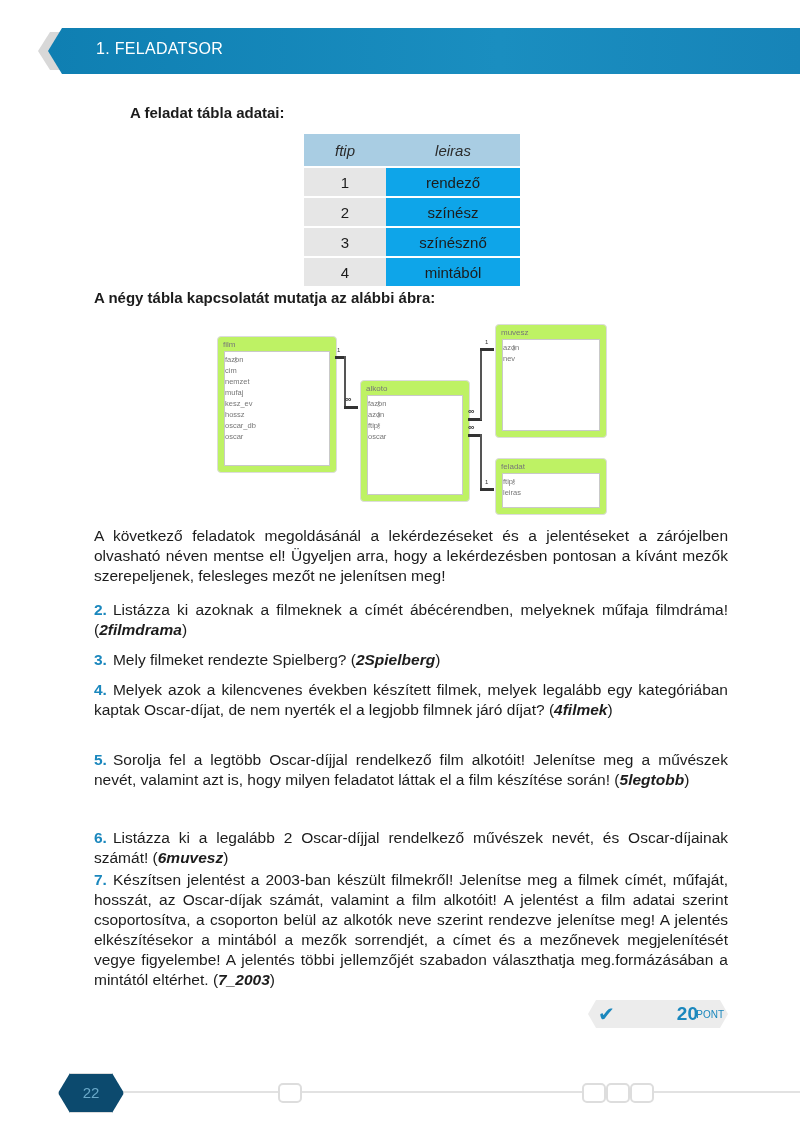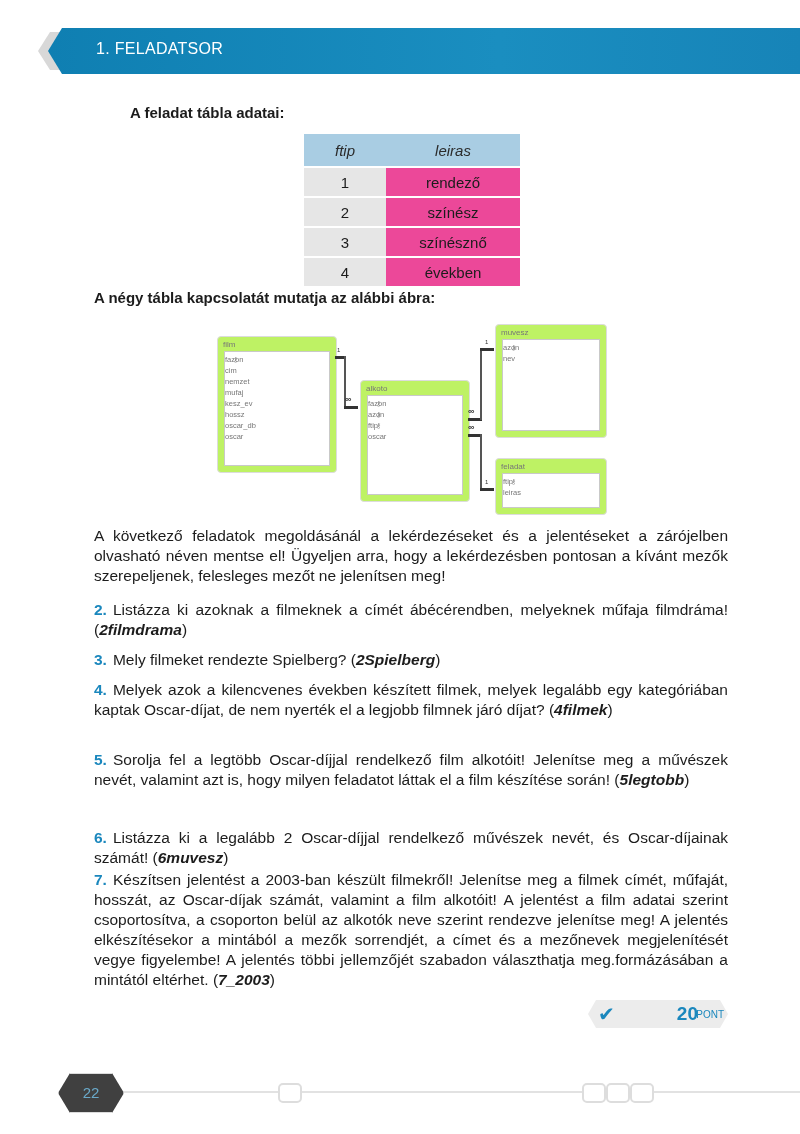--- a/index.html
+++ b/index.html
@@ -12,21 +12,21 @@
                  background:linear-gradient(90deg,#0f7fb2,#1a8ec0 60%,#1784b8);
                  border-radius:10px 0 0 10px;
                  clip-path:polygon(14px 0,100% 0,100% 100%,14px 100%,0 50%); }
   .header .title { position:absolute; left:58px; top:12px; color:#fff; font-size:16px; letter-spacing:0.3px; }
 
   .h2 { position:absolute; left:94px; font-weight:bold; font-size:15px; }
   .ftable { position:absolute; left:304px; top:134px; width:216px; border-collapse:collapse; font-size:15px; }
   .ftable th { background:#a9cde3; font-style:italic; font-weight:normal; height:30px; color:#2b2b2b; }
   .ftable td { height:26px; text-align:center; border-top:2px solid #fff; }
   .ftable td.c1 { background:#e6e6e6; width:80px; }
-  .ftable td.c2 { background:#ec4899; }
+  .ftable td.c2 { background:#0ea5e9; }
 
   .diagram { position:absolute; left:205px; top:318px; width:410px; height:200px; }
   .tbox { position:absolute; background:#bef264; border:1px solid #dcdcdc; border-radius:4px; }
   .tbox .tname { font-size:8px; color:#777; padding:3px 5px; }
   .tbox .inner { position:absolute; left:6px; right:6px; top:14px; bottom:6px; background:#fff; border:1px solid #c9c9c9; }
   .tbox .field { font-size:7.5px; color:#777; line-height:11px; position:relative; }
   .tbox .field.key::before { content:"\26B7"; position:absolute; left:8px; font-size:7px; color:#888; }
   .rel { position:absolute; background:#555; }
   .relbar { position:absolute; height:3px; background:#333; width:10px; }
   .inf { position:absolute; font-size:9px; font-weight:bold; color:#333; letter-spacing:-2px; }
@@ -36,21 +36,21 @@
   .num { color:#1a87bd; font-weight:bold; margin-right:6px; }
   .code { font-weight:bold; font-style:italic; }
 
   .points { position:absolute; left:588px; top:1000px; width:140px; height:28px; background:#ececec;
             clip-path:polygon(8px 0,calc(100% - 8px) 0,100% 50%,calc(100% - 8px) 100%,8px 100%,0 50%); }
   .points .check { position:absolute; left:10px; top:2px; color:#1a87bd; font-size:20px; font-weight:bold; }
   .points .val { position:absolute; right:30px; top:3px; color:#1a87bd; font-weight:bold; font-size:19px; }
   .points .unit { position:absolute; right:4px; top:9px; color:#1a87bd; font-size:10px; }
 
   .footer-line { position:absolute; left:120px; right:0; top:1091px; height:2px; background:#e2e2e2; }
-  .pagebox { position:absolute; left:58px; top:1073px; width:64px; height:38px; background:#404040; border:1px solid #dcdcdc;
+  .pagebox { position:absolute; left:58px; top:1073px; width:64px; height:38px; background:#0c4a6e; border:1px solid #dcdcdc;
              clip-path:polygon(12px 0,calc(100% - 12px) 0,100% 50%,calc(100% - 12px) 100%,12px 100%,0 50%); }
   .pagebox span { position:absolute; left:0; right:0; top:10px; text-align:center; color:#6aa9c9; font-size:15px; }
   .hex { position:absolute; top:1083px; width:20px; height:16px; background:#fff; border:2px solid #ddd; border-radius:5px; }
 </style>
 </head>
 <body>
 
 <div class="header">
   <div class="tab"></div>
   <div class="bar"></div>
@@ -72,21 +72,21 @@
   <tr>
         <td class="c1">2</td>
         <td class="c2">színész</td>
       </tr>
   <tr>
         <td class="c1">3</td>
         <td class="c2">színésznő</td>
       </tr>
   <tr>
         <td class="c1">4</td>
-        <td class="c2">években</td>
+        <td class="c2">mintából</td>
       </tr>
 </tbody>
   </table>
 
 <div class="h2" style="top:289px;">A négy tábla kapcsolatát mutatja az alábbi ábra:</div>
 
 <div class="diagram">
 
   <div class="tbox" style="left:12px;top:18px;width:118px;height:135px;">
     <div class="tname">film</div>

